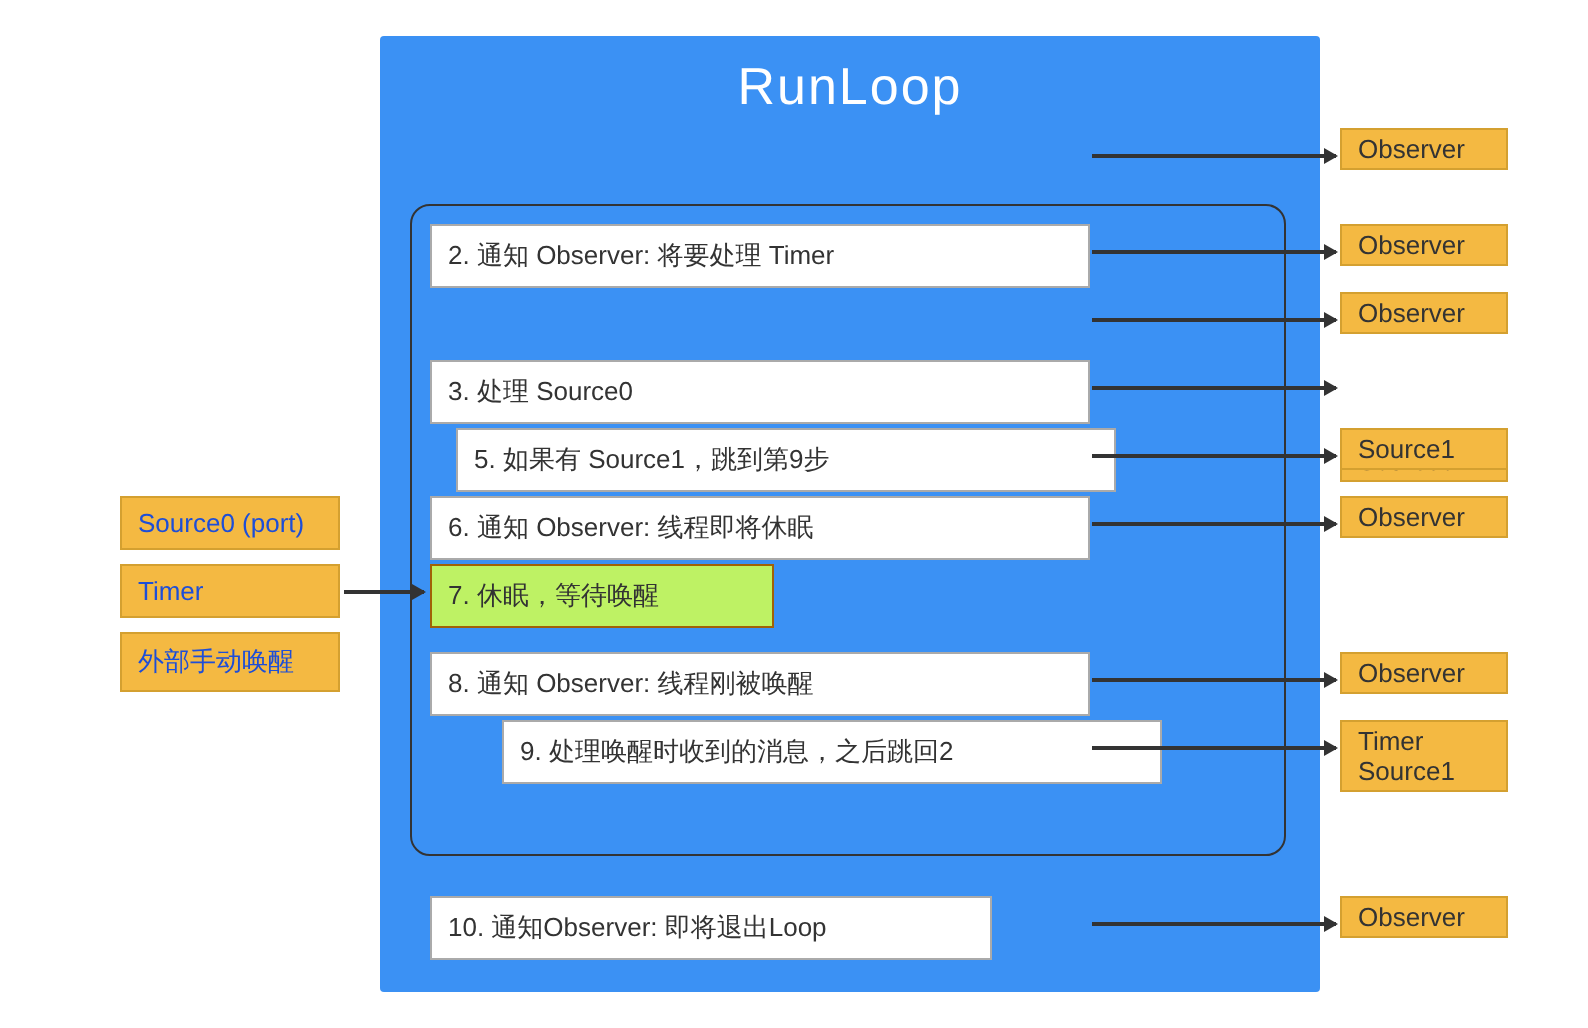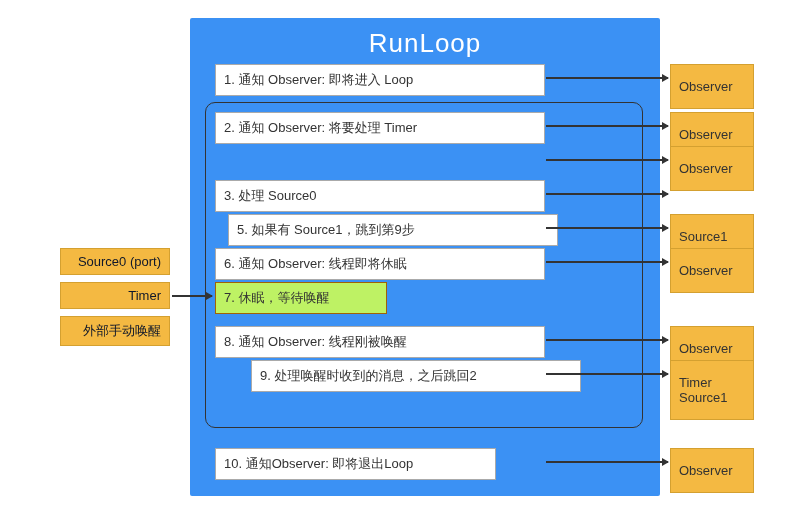--- a/index.html
+++ b/index.html
@@ -1,38 +1,37 @@
 <!DOCTYPE html>
 <html><head>
 <meta charset="utf-8">
 <style>
 * { box-sizing: border-box; margin: 0; padding: 0; }
 body { font-family: Arial, "Microsoft YaHei", sans-serif; background: #fff; width: 794px; height: 514px; position: relative; }
 .canvas { position: relative; width: 794px; height: 514px; }
 .main-box { position: absolute; left: 190px; top: 18px; width: 470px; height: 478px; background: #3b91f4; border-radius: 2px; }
 .title { text-align: center; color: #fff; font-size: 26px; font-weight: 300; padding: 10px 0 8px; letter-spacing: 1px; }
 .step { position: absolute; background: #fff; border: 1px solid #aaa; font-size: 13px; padding: 6px 8px; color: #333; }
-.left-tag { position: absolute; background: #f4b942; border: 1px solid #d4a030; font-size: 13px; padding: 5px 8px; color: #0f172a; text-align: right; }
-.right-tag { position: absolute; background: #f4b942; border: 1px solid #d4a030; font-size: 13px; padding: 14px 8px; color: #333; }
+.left-tag { position: absolute; background: #f4b942; border: 1px solid #d4a030; font-size: 13px; padding: 5px 8px; color: #1d4ed8; }
+.right-tag { position: absolute; background: #f4b942; border: 1px solid #d4a030; font-size: 13px; padding: 2px 8px; color: #333; }
 .hl { position: absolute; background: #bef264; border: 1px solid #a16207; font-size: 13px; padding: 6px 8px; color: #333; }
 .loop-box { position: absolute; border: 1.5px solid #333; border-radius: 10px; }
 .arrow { position: absolute; height: 2px; background: #333; }
 .arrow::after { content: ""; position: absolute; right: -1px; top: -3px; width: 0; height: 0; border-left: 7px solid #333; border-top: 4px solid transparent; border-bottom: 4px solid transparent; }
 </style>
 </head>
 <body>
 
 <div class="canvas">
   <div class="main-box">
     <div class="title">RunLoop</div>
   </div>
 
   <div class="loop-box" style="left:205px; top:102px; width:438px; height:326px;"></div>
 
-  <div class="step" style="left:215px; top:64px; width:330px;">1. 通知 Observer: 即将进入 Loop</div>
   <div class="step" style="left:215px; top:112px; width:330px;">2. 通知 Observer: 将要处理 Timer</div>
   <div class="step" style="left:215px; top:180px; width:330px;">3. 处理 Source0</div>
   <div class="step" style="left:228px; top:214px; width:330px;">5. 如果有 Source1，跳到第9步</div>
   <div class="step" style="left:215px; top:248px; width:330px;">6. 通知 Observer: 线程即将休眠</div>
   <div class="hl" style="left:215px; top:282px; width:172px;">7. 休眠，等待唤醒</div>
   <div class="step" style="left:215px; top:326px; width:330px;">8. 通知 Observer: 线程刚被唤醒</div>
   <div class="step" style="left:215px; top:360px; width:330px;margin-left:36px;">9. 处理唤醒时收到的消息，之后跳回2</div>
   <div class="step" style="left:215px; top:448px; width:281px;">10. 通知Observer: 即将退出Loop</div>
 
   <div class="left-tag" style="left:60px; top:248px; width:110px;">Source0 (port)</div>

